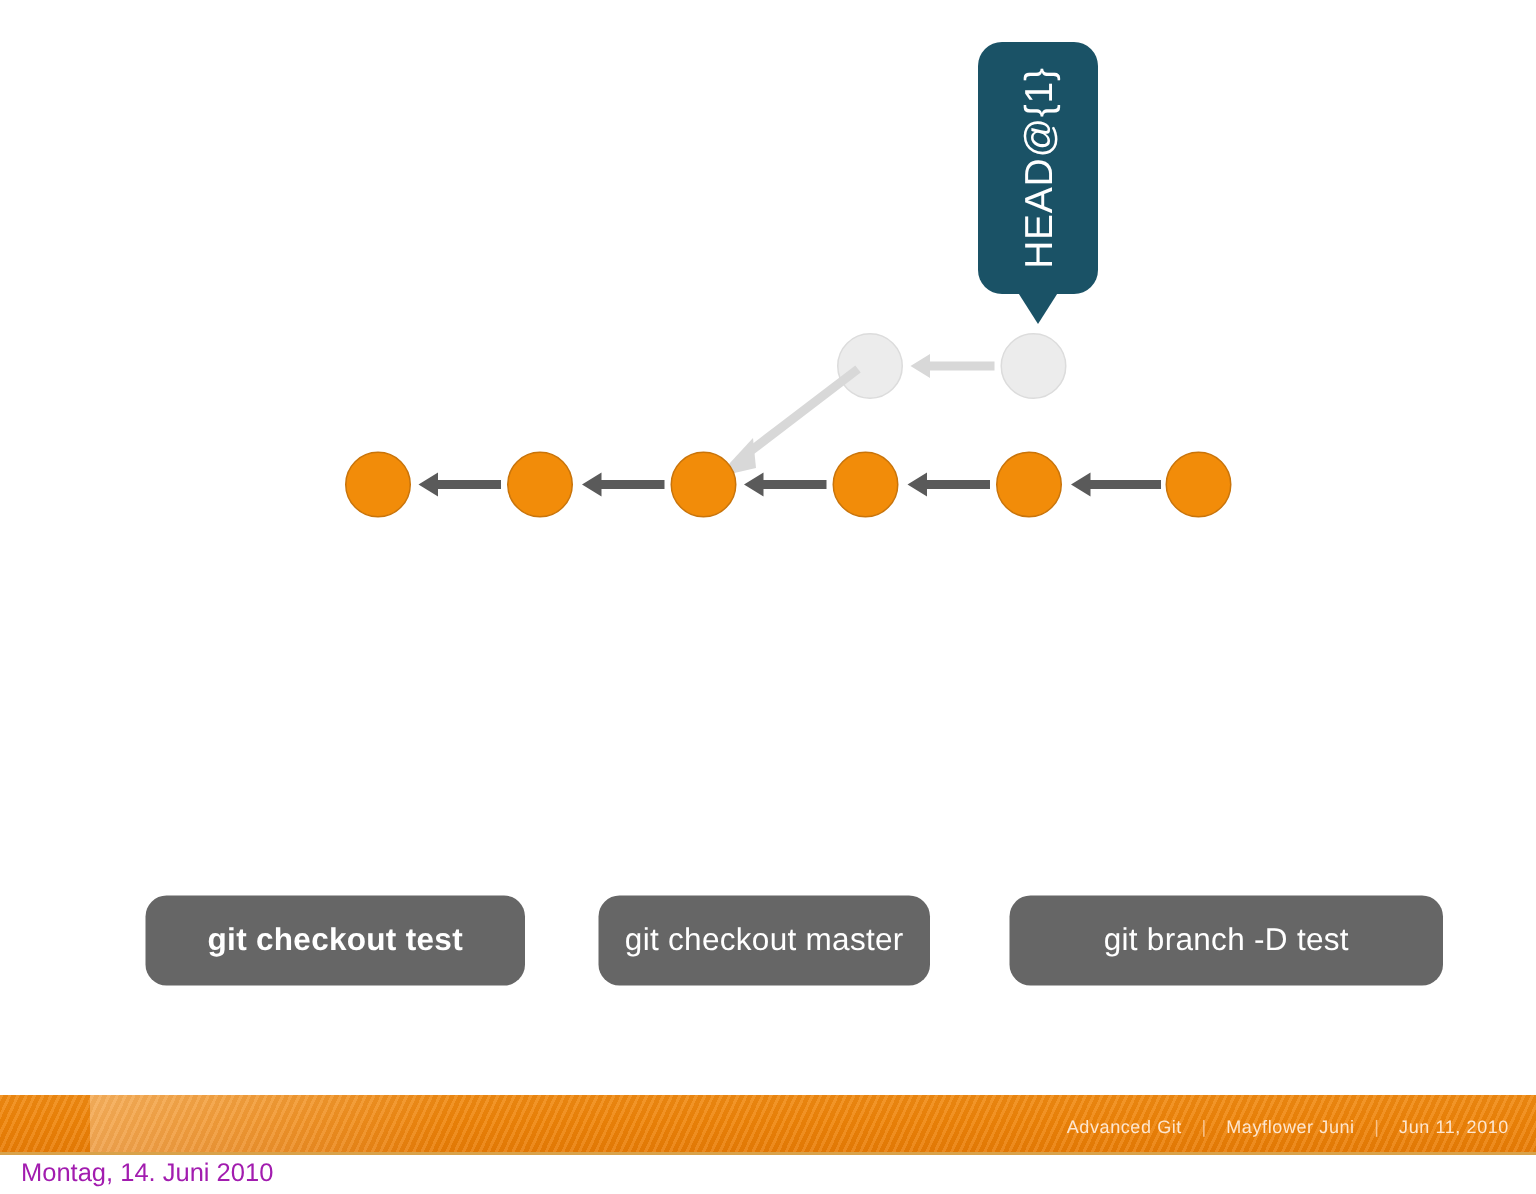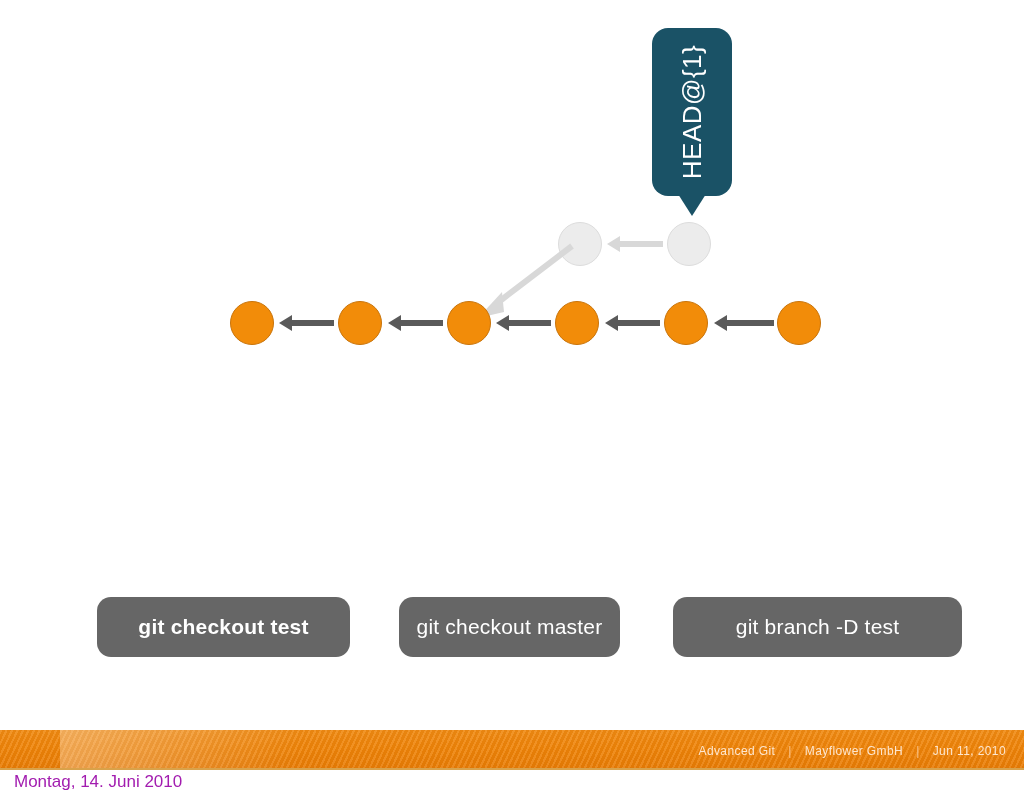--- a/index.html
+++ b/index.html
@@ -238,21 +238,21 @@
 
     <div class="cmd-btn" style="left:97px; top:597px; width:253px;font-weight:bold;">git checkout test</div>
     <div class="cmd-btn" style="left:399px; top:597px; width:221px;">git checkout master</div>
     <div class="cmd-btn" style="left:673px; top:597px; width:289px;">git branch -D test</div>
 
     <div id="footer-band"></div>
     <div id="footer-sheen"></div>
     <div id="footer-meta">
       <span>Advanced Git</span>
       <span class="footer-sep">|</span>
-      <span>Mayflower GmbH</span>
+      <span>Mayflower Juni</span>
       <span class="footer-sep">|</span>
       <span>Jun 11, 2010</span>
     </div>
 
   </div>
 
   <div id="caption">Montag, 14. Juni 2010</div>
 
 </div>
 

